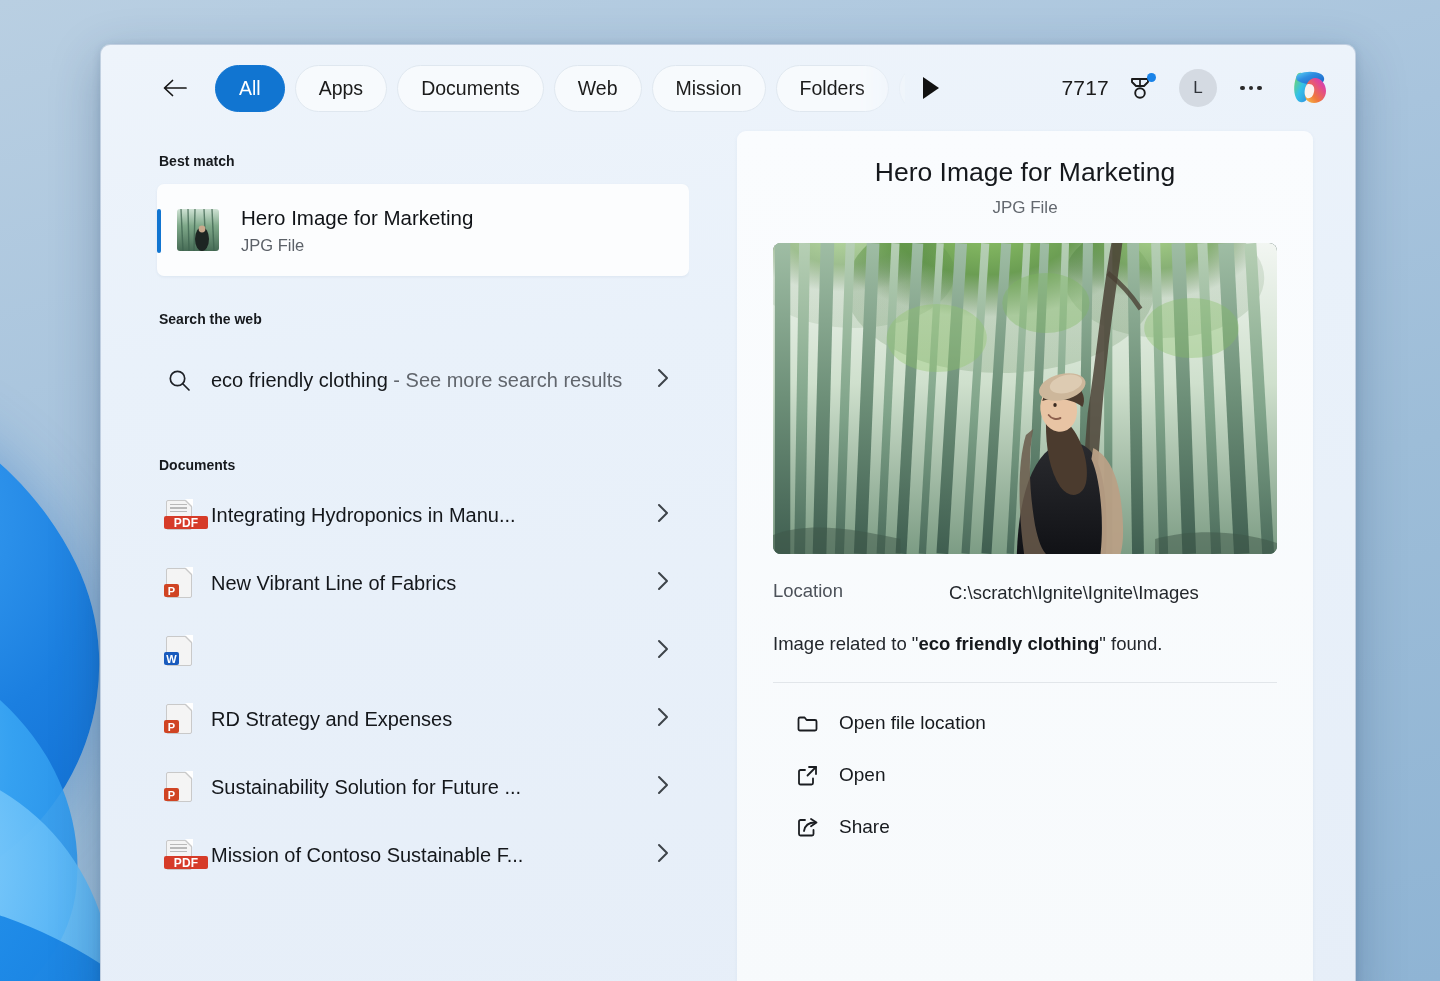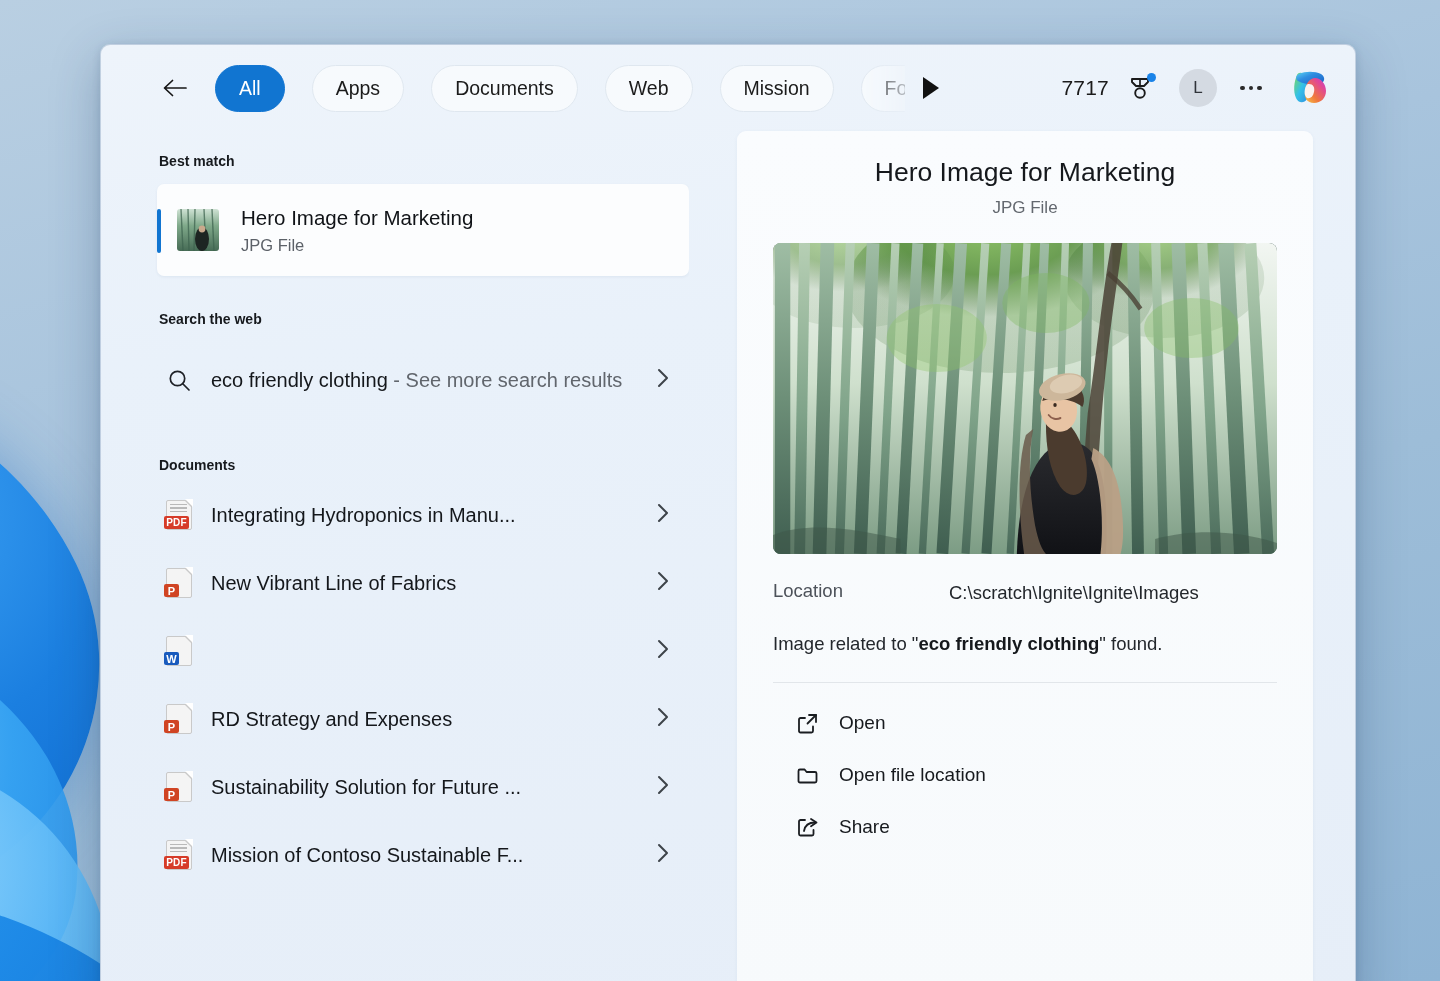--- a/index.html
+++ b/index.html
@@ -93,21 +93,21 @@
   }
   .back-btn {
     width: 36px; height: 36px;
     display: flex; align-items: center; justify-content: center;
     cursor: pointer; border-radius: 4px;
     flex: 0 0 auto;
   }
   .filters {
     display: flex;
     align-items: center;
-    gap: 27px;
+    gap: 10px;
     margin-left: 22px;
     overflow: hidden;
     flex: 0 0 auto;
     max-width: 690px;
     mask-image: linear-gradient(to right, #000 0, #000 93%, rgba(0,0,0,0.25) 100%);
     text-align: center;
     -webkit-mask-image: linear-gradient(to right, #000 0, #000 93%, rgba(0,0,0,0.25) 100%);
   }
   .pill {
     height: 47px;
@@ -273,24 +273,24 @@
   .ficon .fold {
     position: absolute; right: -1px; top: -1px;
     width: 0; height: 0;
     border-left: 8px solid transparent;
     border-top: 8px solid #ffffff;
     filter: drop-shadow(-1px 1px 0 #c9c9c9);
   }
   .ficon .badge {
     position: absolute;
     left: -2px; bottom: 1px;
-    width: 25px; height: 13px;
+    width: 44px; height: 13px;
     border-radius: 2px;
     color: #fff;
-    font-size: 10px;
+    font-size: 12px;
     font-weight: bold;
     display: flex; align-items: center; justify-content: center;
     letter-spacing: 0.2px;
   }
   .ficon.pdf .badge { background: #d63b28; }
   .ficon.ppt .badge { background: #d04423; width: 15px; font-size: 11px; }
   .ficon.doc .badge { background: #185abd; width: 15px; font-size: 11px; }
   .ficon .lines {
     position: absolute; left: 4px; top: 4px; right: 5px; height: 10px;
     background: repeating-linear-gradient(to bottom, #b9b9b9 0 1.4px, transparent 1.4px 3.4px);
@@ -720,35 +720,35 @@
           </div>
         </div>
 
         <div class="divider"></div>
 
         <div class="actions">
 
           <div class="action">
             <div class="action-icon">
               <svg width="23" height="23" viewBox="0 0 23 23" fill="none">
+                <path d="M2.5 7 A1.5 1.5 0 0 1 4 5.5 H8.6 L10.6 8 H19 A1.5 1.5 0 0 1 20.5 9.5 V17 A1.5 1.5 0 0 1 19 18.5 H4 A1.5 1.5 0 0 1 2.5 17 Z" stroke="#1a1d21" stroke-width="1.8" stroke-linejoin="round"></path>
+              </svg>
+            </div>
+            <div class="action-label">Open file location</div>
+          </div>
+
+          <div class="action">
+            <div class="action-icon">
+              <svg width="23" height="23" viewBox="0 0 23 23" fill="none">
                 <path d="M13 3 H20 V10" stroke="#1a1d21" stroke-width="1.8" stroke-linecap="round" stroke-linejoin="round"></path>
                 <path d="M20 3 L11.5 11.5" stroke="#1a1d21" stroke-width="1.8" stroke-linecap="round"></path>
                 <path d="M17 14.5 V19 A1.5 1.5 0 0 1 15.5 20.5 H4.5 A1.5 1.5 0 0 1 3 19 V7.5 A1.5 1.5 0 0 1 4.5 6 H9" stroke="#1a1d21" stroke-width="1.8" stroke-linecap="round" stroke-linejoin="round"></path>
               </svg>
             </div>
             <div class="action-label">Open</div>
-          </div>
-
-          <div class="action">
-            <div class="action-icon">
-              <svg width="23" height="23" viewBox="0 0 23 23" fill="none">
-                <path d="M2.5 7 A1.5 1.5 0 0 1 4 5.5 H8.6 L10.6 8 H19 A1.5 1.5 0 0 1 20.5 9.5 V17 A1.5 1.5 0 0 1 19 18.5 H4 A1.5 1.5 0 0 1 2.5 17 Z" stroke="#1a1d21" stroke-width="1.8" stroke-linejoin="round"></path>
-              </svg>
-            </div>
-            <div class="action-label">Open file location</div>
           </div>
 
           <div class="action">
             <div class="action-icon">
               <svg width="23" height="23" viewBox="0 0 23 23" fill="none">
                 <path d="M9 4 H4.5 A1.5 1.5 0 0 0 3 5.5 V18 A1.5 1.5 0 0 0 4.5 19.5 H16 A1.5 1.5 0 0 0 17.5 18 V14" stroke="#1a1d21" stroke-width="1.8" stroke-linecap="round" stroke-linejoin="round"></path>
                 <path d="M8 15 C9 9 13.5 6.5 19 6.5" stroke="#1a1d21" stroke-width="1.8" stroke-linecap="round" fill="none"></path>
                 <path d="M15 3 L20.5 6.6 L15 10.2" stroke="#1a1d21" stroke-width="1.8" stroke-linecap="round" stroke-linejoin="round" fill="none"></path>
               </svg>
             </div>

